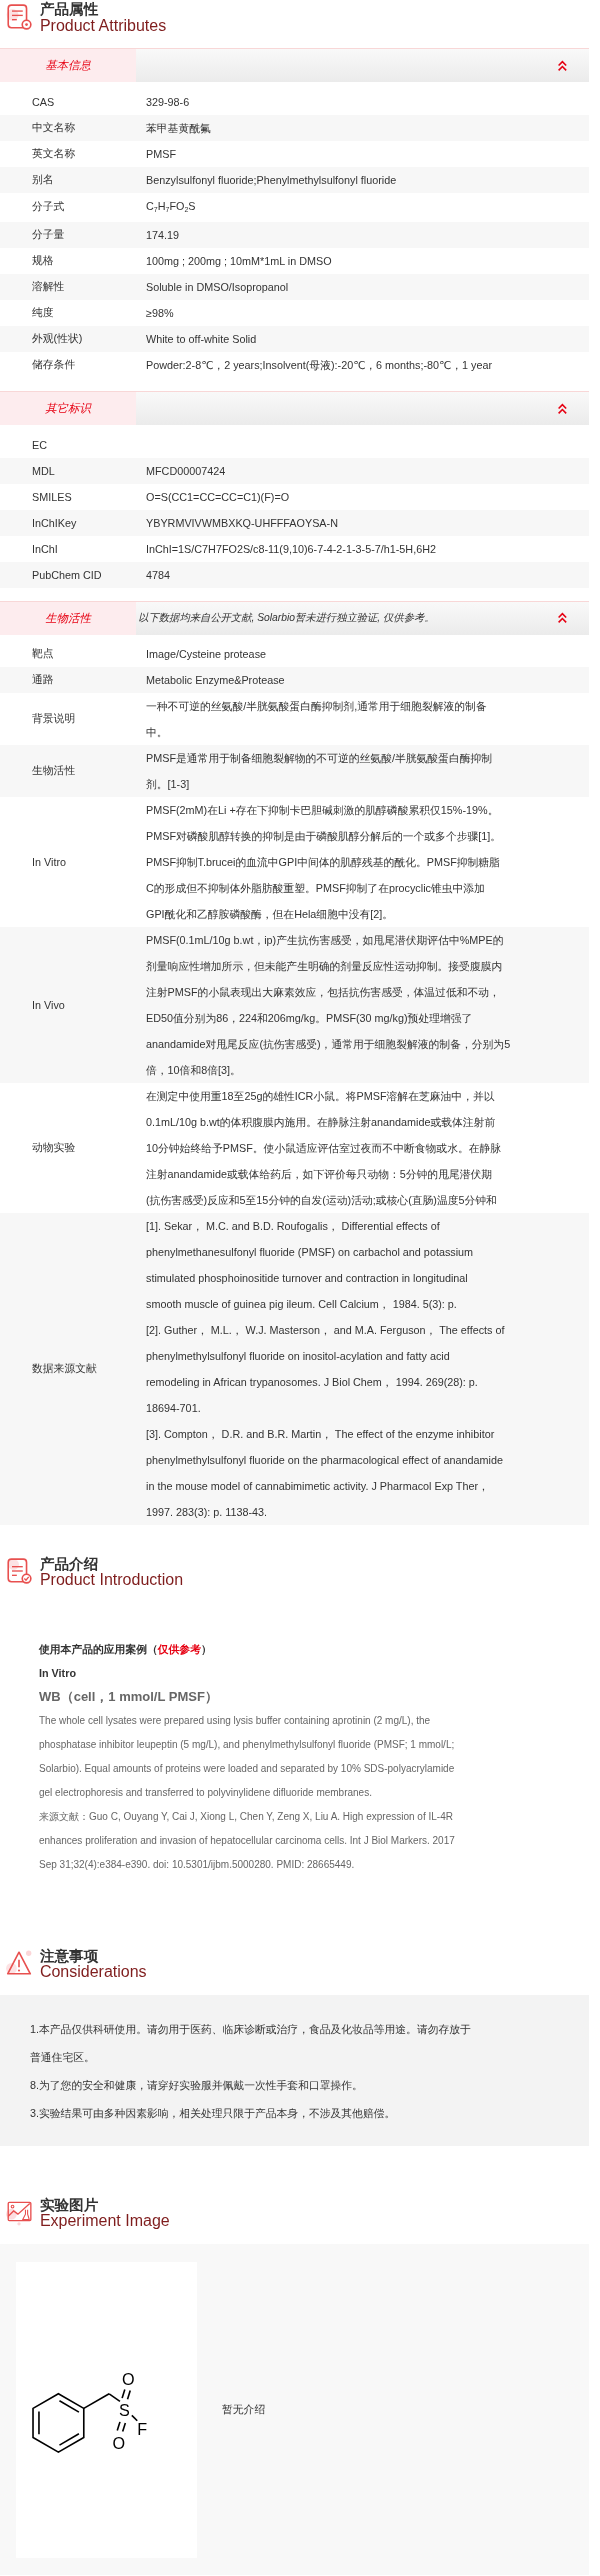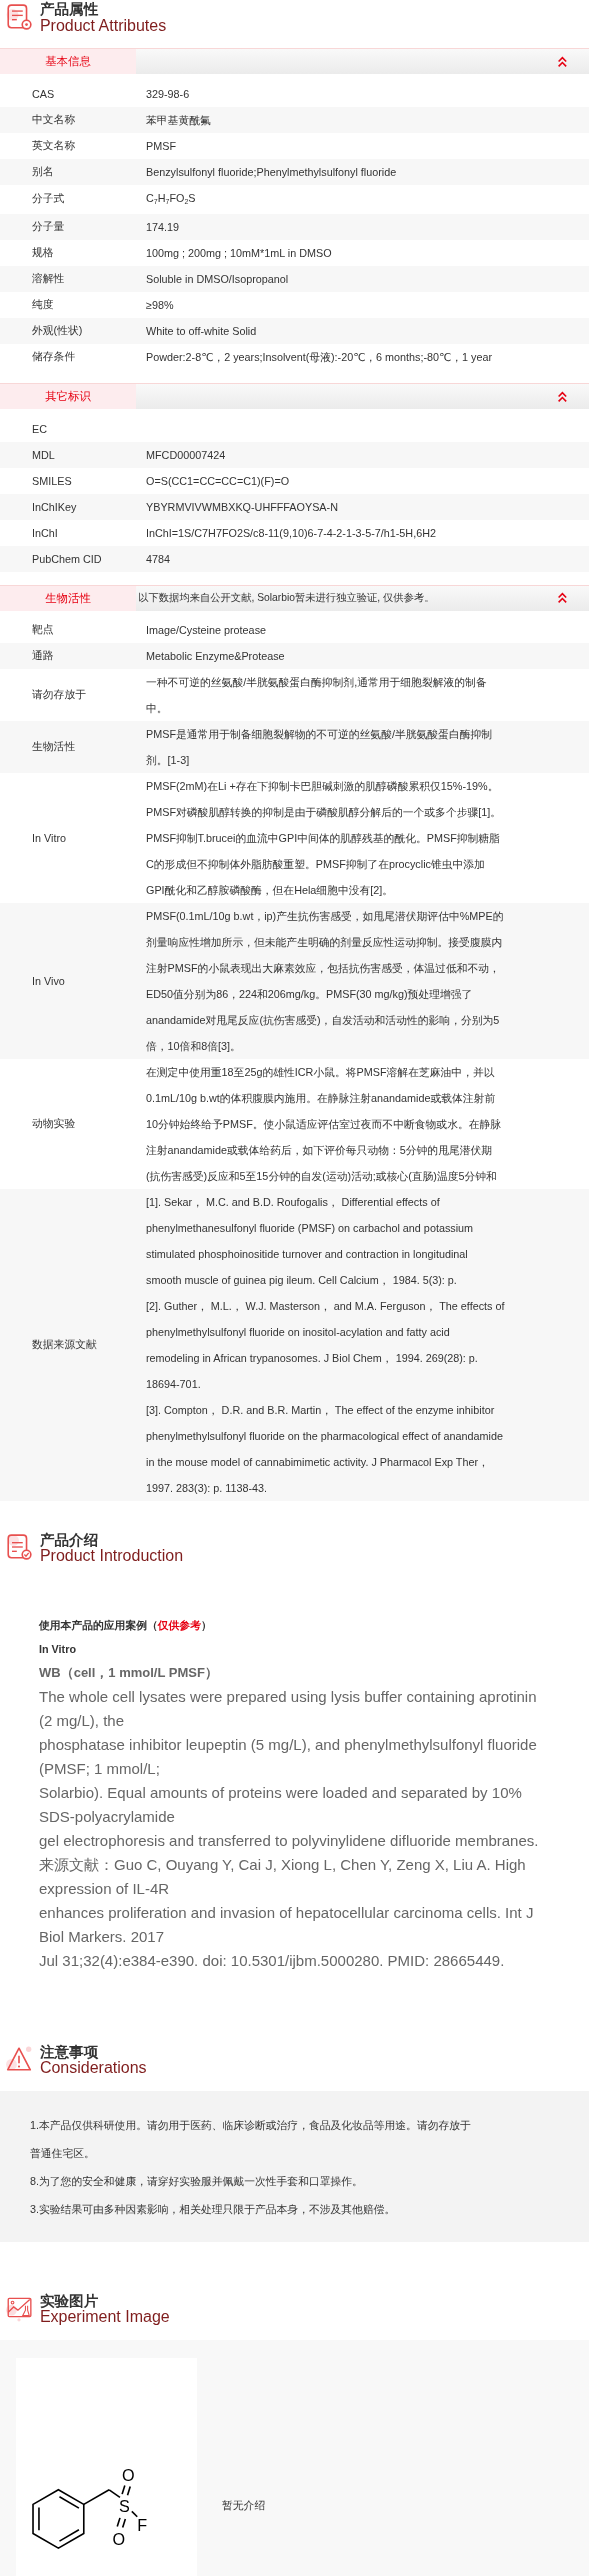--- a/index.html
+++ b/index.html
@@ -23,22 +23,23 @@
     margin-right: 6.5px; flex-shrink: 0;
   }
   .mod-icon svg { width: 28px; height: 28px; display: block; }
   .mod-titles { display: flex; flex-direction: column; justify-content: flex-end; }
   .mod-title-cn { font-size: 14.6px; font-weight: bold; color: #333; line-height: 17.3px; }
   .mod-title-en { font-size: 16px; color: #7f1d1d; line-height: 14px; }
 
   
   .sec-head {
     display: flex; align-items: stretch;
-    height: 26px;
+    height: 34px;
     border-top: 0.5px solid #f8d7d7;
+    font-style: italic;
   }
   .sec-tag {
     width: 136px; background: #fdecee;
     color: #e60012; font-size: 11.4px;
     display: flex; align-items: center; justify-content: center;
   }
   .sec-bar {
     flex: 1;
     background: linear-gradient(#f9f9f9, #ebebeb);
     display: flex; align-items: center; justify-content: space-between;
@@ -56,21 +57,21 @@
   .attr-value { flex: 1; font-size: 10.8px; color: #333; line-height: 26px; padding-right: 10.8px; }
   .attr-value sub { font-size: 7px; vertical-align: -1.6px; }
   .attr-value p { margin: 0; }
 
   
   .intro-body { padding: 0 39px; padding-top: 49px; }
   .intro-h { font-size: 10.8px; font-weight: bold; color: #333; line-height: 24px; }
   .intro-h .red { color: #e60012; }
   .intro-sub { font-size: 10.8px; font-weight: bold; color: #333; line-height: 24px; }
   .intro-sub2 { font-size: 13px; font-weight: bold; color: #666; line-height: 24px; }
-  .intro-text { font-size: 15px; color: #666; line-height: 24px; }
+  .intro-text { font-size: 10px; color: #666; line-height: 24px; }
 
   
   .notice-box {
     background: #f3f3f3;
     padding: 19.5px 30px 19.5px 30px;
     margin-top: 15px;
   }
   .notice-box p { font-size: 10.8px; color: #333; line-height: 28px; }
 
   
@@ -228,21 +229,21 @@
           <p>Image/Cysteine protease</p>
         </div>
       </div>
       <div class="attr-row">
         <div class="attr-label">通路</div>
         <div class="attr-value">
           <p>Metabolic Enzyme&amp;Protease</p>
         </div>
       </div>
       <div class="attr-row">
-        <div class="attr-label">请勿存放于</div>
+        <div class="attr-label">背景说明</div>
         <div class="attr-value">
           <p>一种不可逆的丝氨酸/半胱氨酸蛋白酶抑制剂,通常用于细胞裂解液的制备</p>
           <p>中。</p>
         </div>
       </div>
       <div class="attr-row">
         <div class="attr-label">生物活性</div>
         <div class="attr-value">
           <p>PMSF是通常用于制备细胞裂解物的不可逆的丝氨酸/半胱氨酸蛋白酶抑制</p>
           <p>剂。[1-3]</p>
@@ -258,21 +259,21 @@
           <p>GPI酰化和乙醇胺磷酸酶，但在Hela细胞中没有[2]。</p>
         </div>
       </div>
       <div class="attr-row">
         <div class="attr-label">In Vivo</div>
         <div class="attr-value">
           <p>PMSF(0.1mL/10g b.wt，ip)产生抗伤害感受，如甩尾潜伏期评估中%MPE的</p>
           <p>剂量响应性增加所示，但未能产生明确的剂量反应性运动抑制。接受腹膜内</p>
           <p>注射PMSF的小鼠表现出大麻素效应，包括抗伤害感受，体温过低和不动，</p>
           <p>ED50值分别为86，224和206mg/kg。PMSF(30 mg/kg)预处理增强了</p>
-          <p>anandamide对甩尾反应(抗伤害感受)，自发活动和活动性的影响，分别为5</p>
+          <p>anandamide对甩尾反应(抗伤害感受)，通常用于细胞裂解液的制备，分别为5</p>
           <p>倍，10倍和8倍[3]。</p>
         </div>
       </div>
       <div class="attr-row">
         <div class="attr-label">动物实验</div>
         <div class="attr-value">
           <p>在测定中使用重18至25g的雄性ICR小鼠。将PMSF溶解在芝麻油中，并以</p>
           <p>0.1mL/10g b.wt的体积腹膜内施用。在静脉注射anandamide或载体注射前</p>
           <p>10分钟始终给予PMSF。使小鼠适应评估室过夜而不中断食物或水。在静脉</p>
           <p>注射anandamide或载体给药后，如下评价每只动物：5分钟的甩尾潜伏期</p>
@@ -320,21 +321,21 @@
     <div class="intro-h"><span>使用本产品的应用案例（</span><span class="red">仅供参考</span><span>）</span></div>
     <div class="intro-sub">In Vitro</div>
     <div class="intro-sub2">WB（cell，1 mmol/L PMSF）</div>
     <div id="intro-lines">
         <div class="intro-text">The whole cell lysates were prepared using lysis buffer containing aprotinin (2 mg/L), the</div>
         <div class="intro-text">phosphatase inhibitor leupeptin (5 mg/L), and phenylmethylsulfonyl fluoride (PMSF; 1 mmol/L;</div>
         <div class="intro-text">Solarbio). Equal amounts of proteins were loaded and separated by 10% SDS-polyacrylamide</div>
         <div class="intro-text">gel electrophoresis and transferred to polyvinylidene difluoride membranes.</div>
         <div class="intro-text">来源文献：Guo C, Ouyang Y, Cai J, Xiong L, Chen Y, Zeng X, Liu A. High expression of IL-4R</div>
         <div class="intro-text">enhances proliferation and invasion of hepatocellular carcinoma cells. Int J Biol Markers. 2017</div>
-        <div class="intro-text">Jul 31;32(4):e384-e390. doi: 10.5301/ijbm.5000280. PMID: 28665449.</div>
+        <div class="intro-text">Sep 31;32(4):e384-e390. doi: 10.5301/ijbm.5000280. PMID: 28665449.</div>
       </div>
   </div>
 
   <div style="height:69px"></div>
   <div class="mod-head">
     <div class="mod-icon">
       <svg viewBox="0 0 52 52">
         <circle cx="44" cy="8" r="5" fill="#fbd6d8"></circle>
         <circle cx="12" cy="36" r="10" fill="#fbd6d8" opacity="0.7"></circle>
         <path d="M26 6 L47 46 L5 46 Z" fill="none" stroke="#e8504f" stroke-width="3" stroke-linejoin="round"></path>

